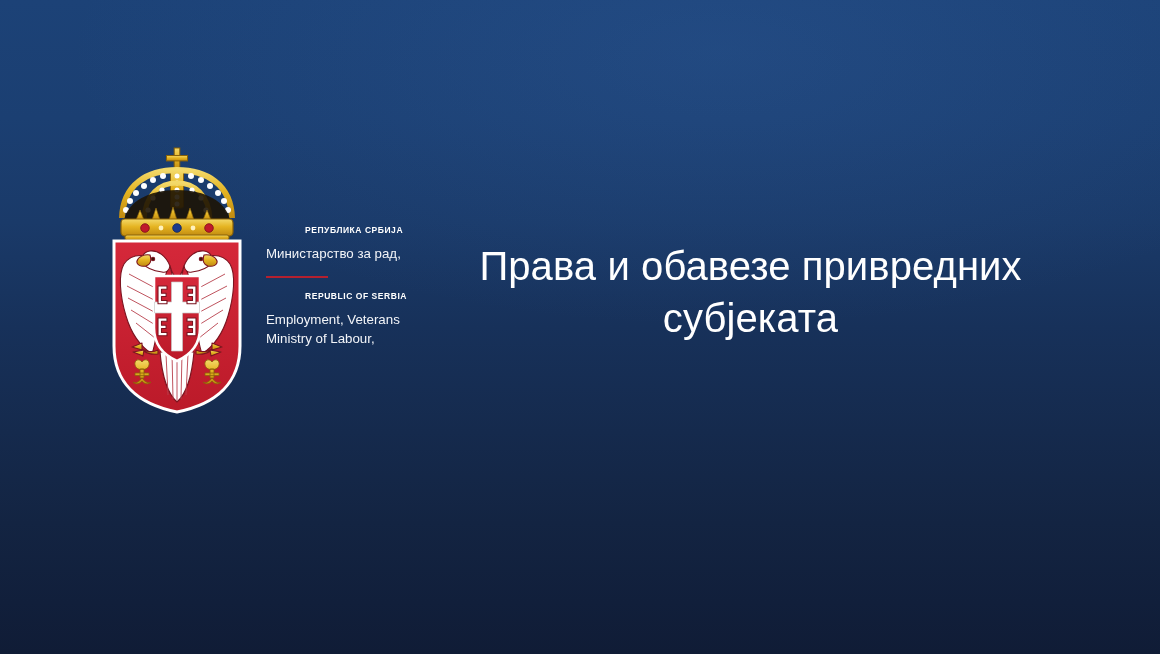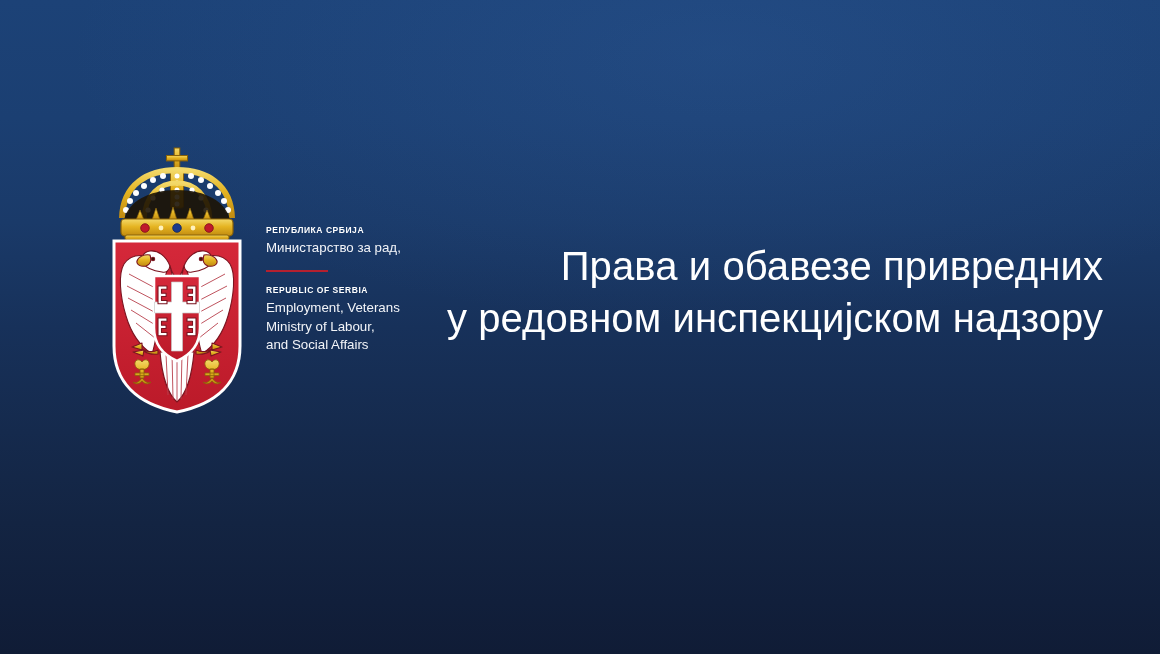--- a/index.html
+++ b/index.html
@@ -56,42 +56,43 @@
     width:175px;
   }
 
   .org-eyebrow {
     font-size:8.5px;
     font-weight:bold;
     letter-spacing:.55px;
     line-height:1.2;
     color:#ffffff;
     white-space:nowrap;
+    margin-left:39px;
   }
 
   .org-name {
-    margin-top:4px;
+    margin-top:10px;
     font-size:13.3px;
     font-weight:normal;
     line-height:1.36;
     color:#f2f4f8;
   }
 
   #logo-divider {
     width:62px; height:2px;
     background:#b4202f;
     margin:13px 0 13px 0;
   }
 
   
   #slide-title {
     position:absolute;
     left:398px; top:240px;
     width:705px;
-    text-align:right;
+    text-align:center;
     color:#ffffff;
     font-size:40px;
     font-weight:normal;
     line-height:1.30;
     letter-spacing:.1px;
     z-index:2;
   }
   #slide-title .tline { display:block; white-space:nowrap; }
   #slide-title .tline.wide { margin-left:-0px; }
 </style>
@@ -274,23 +275,22 @@
         <div>Министарство за рад,</div>
       </div>
 
       <div id="logo-divider"></div>
 
       <div class="org-eyebrow">REPUBLIC OF SERBIA</div>
 
       <div class="org-name">
         <div>Employment, Veterans</div>
         <div>Ministry of Labour,</div>
-        <div>and Social Affairs</div>
       </div>
     </div>
   </div>
 
   <h1 id="slide-title">
     <span class="tline">Права и обавезе привредних</span>
-    <span class="tline wide">у редовном инспекцијском надзору</span>
+    <span class="tline">субјеката</span>
   </h1>
 
 </div>
 
 </body></html>

